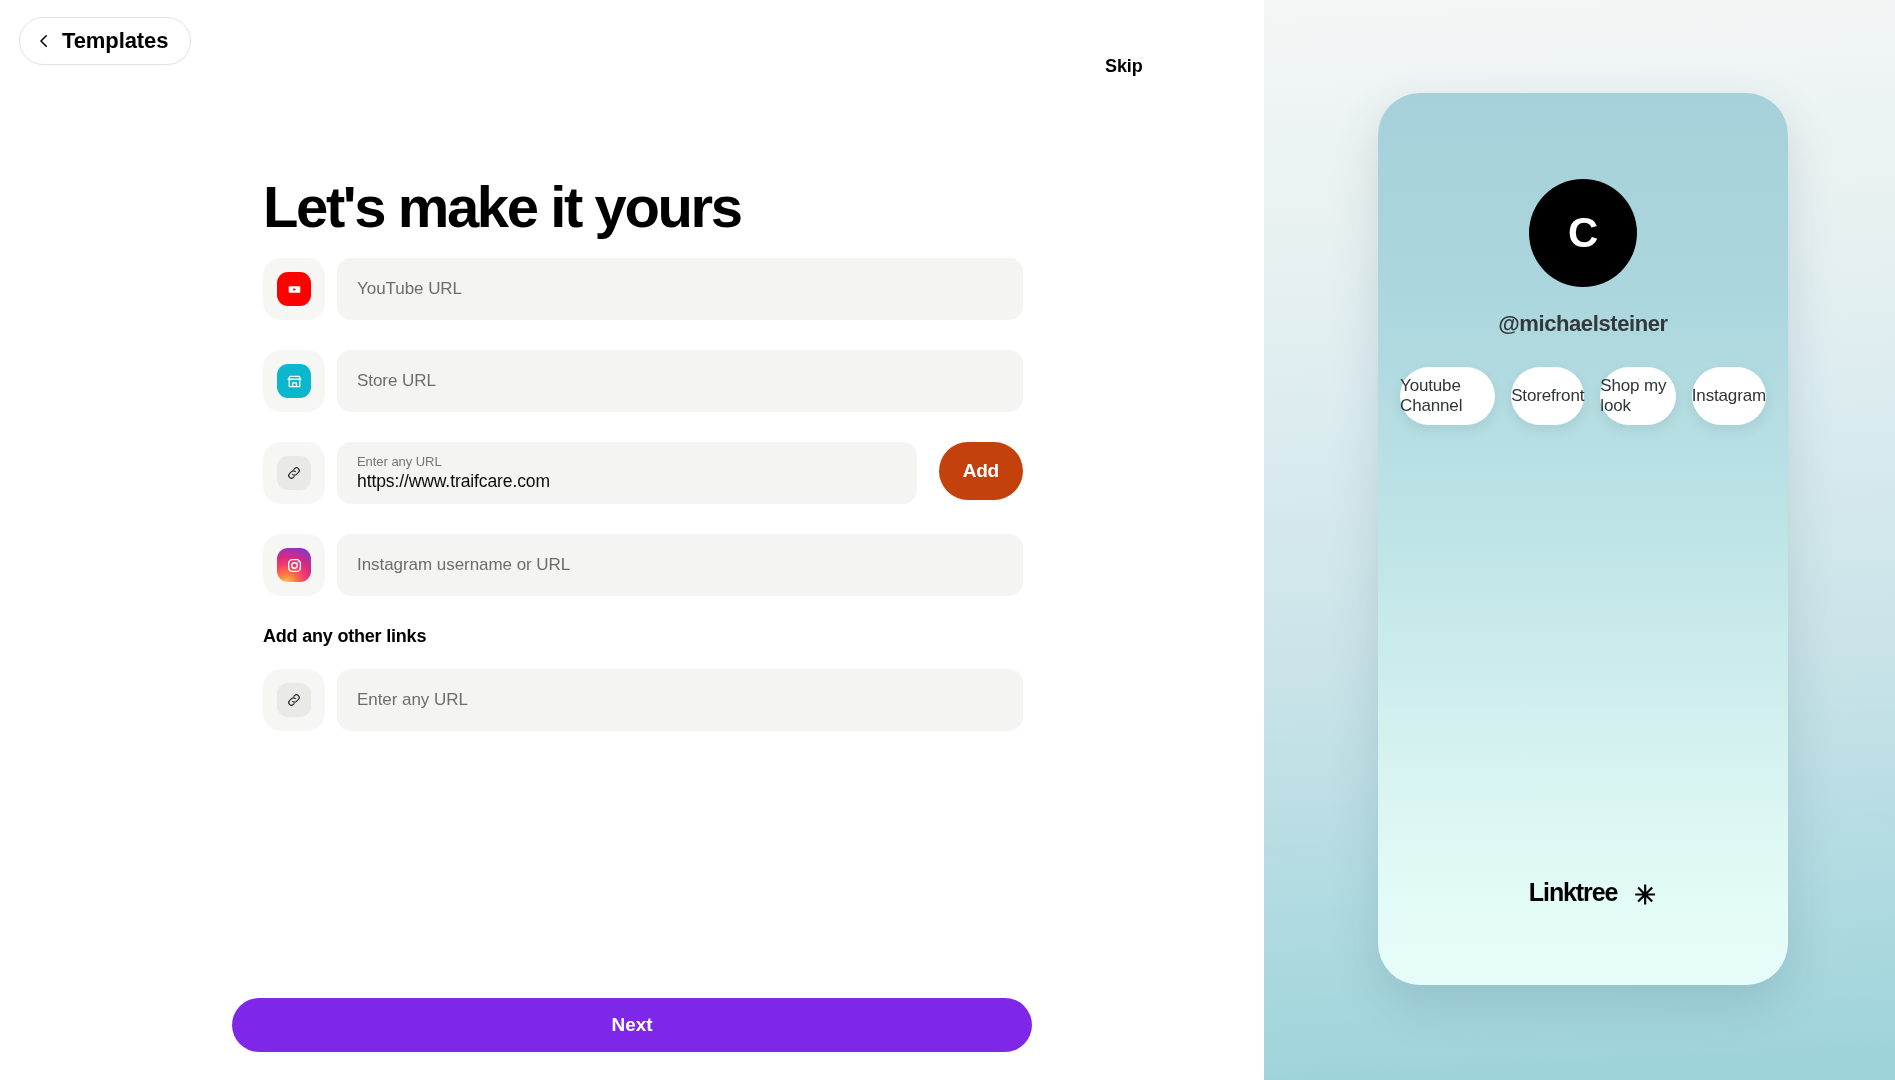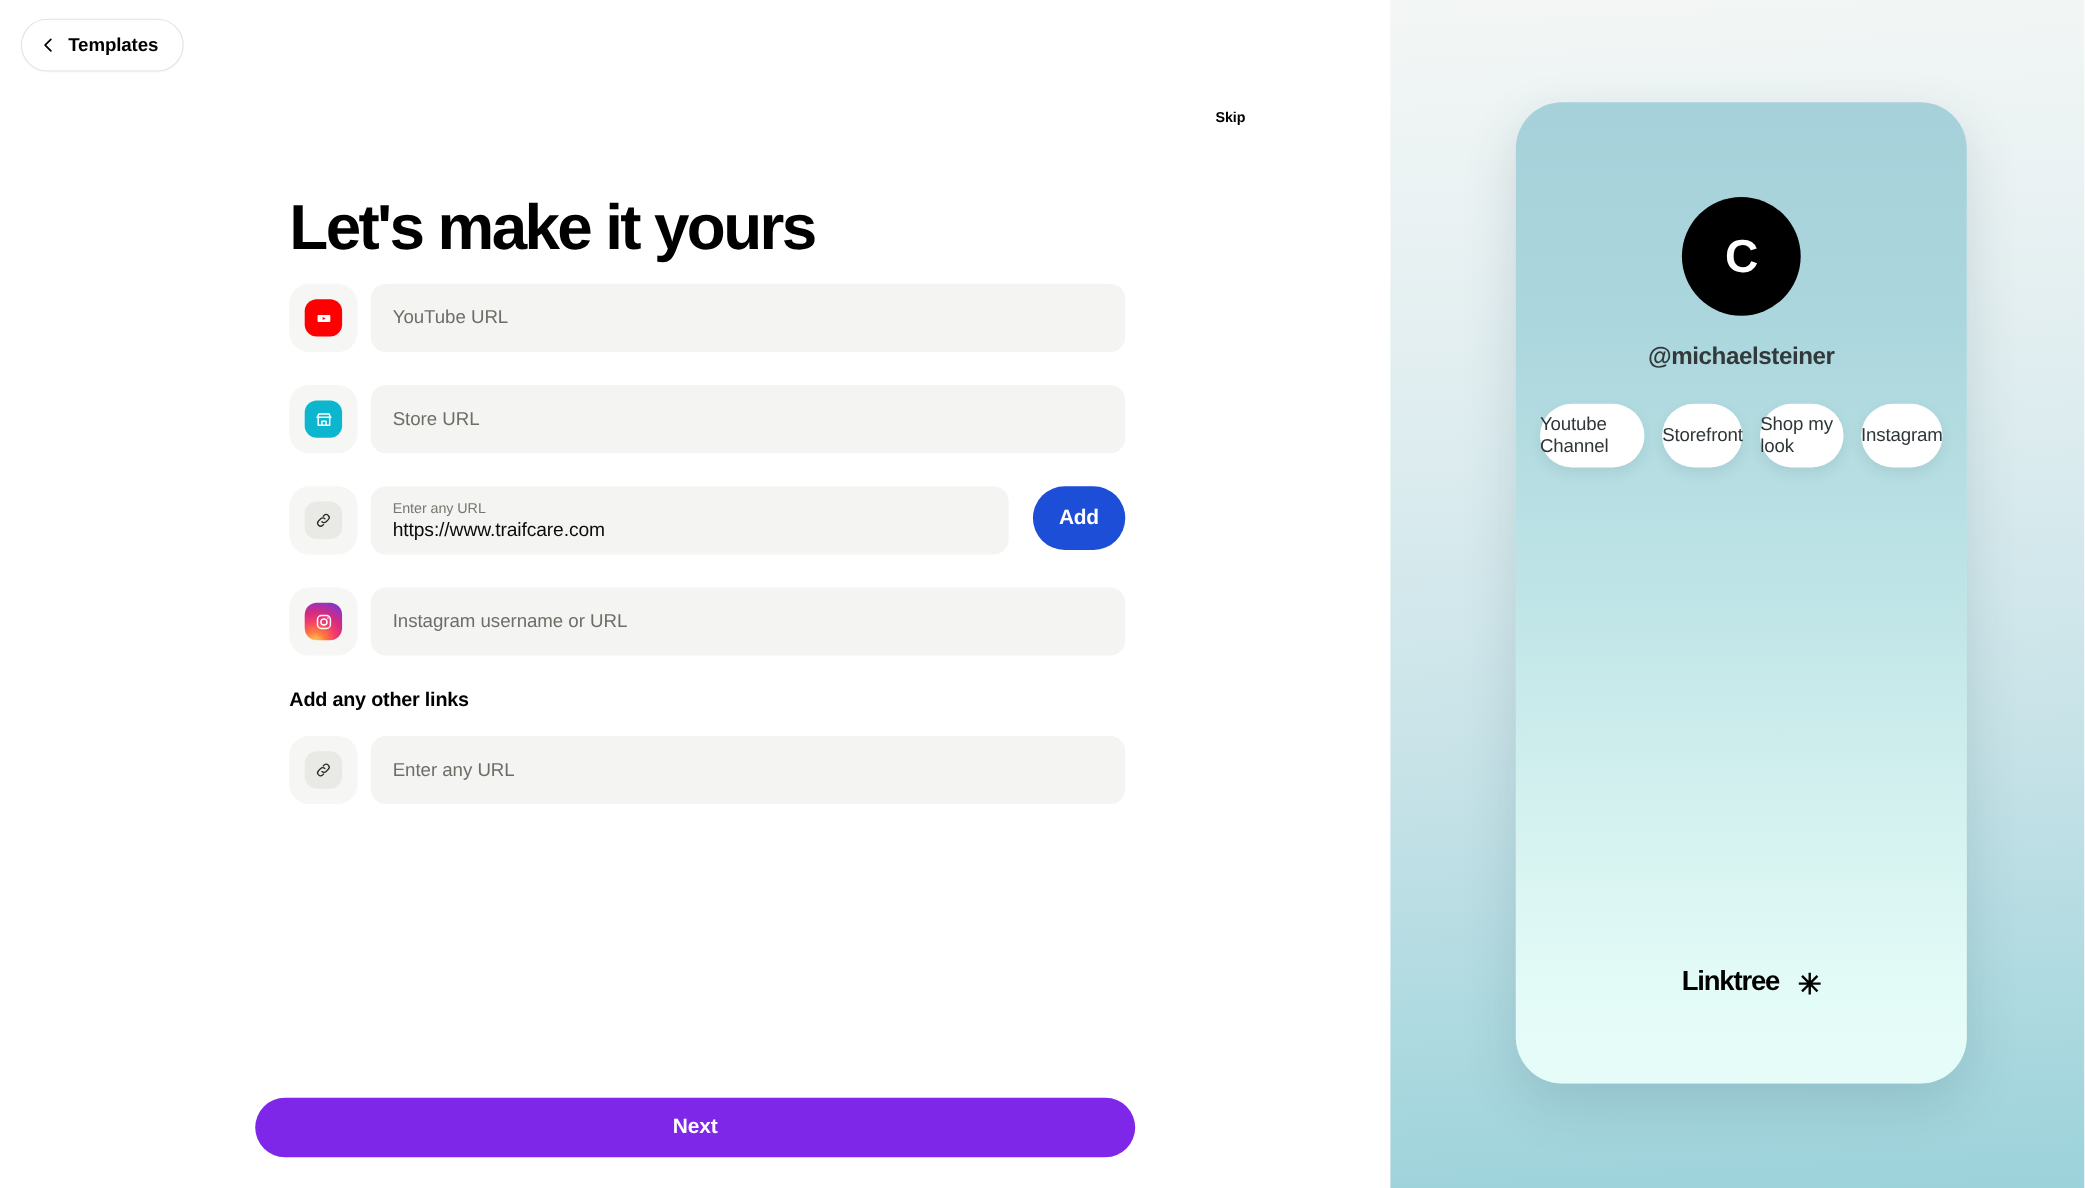--- a/index.html
+++ b/index.html
@@ -45,40 +45,39 @@
     cursor: pointer;
     box-shadow: 0 1px 2px rgba(0,0,0,0.03);
   }
   .templates-btn .chev {
     display: block;
     width: 18px;
     height: 18px;
     flex: 0 0 18px;
   }
   .templates-btn .label {
-    font-size: 17px;
+    font-size: 22px;
     font-weight: 700;
     color: #000000;
     letter-spacing: -0.1px;
     white-space: nowrap;
   }
 
   .skip-btn {
     position: absolute;
     left: 1105px;
     top: 56px;
-    font-size: 13px;
+    font-size: 18px;
     font-weight: 700;
     color: #000000;
     background: transparent;
     border: none;
     cursor: pointer;
     letter-spacing: -0.1px;
     font-family: inherit;
-    margin-top: 43px;
   }
 
   .content {
     position: absolute;
     left: 263px;
     top: 178px;
     width: 760px;
   }
 
   .page-title {
@@ -179,21 +178,21 @@
     letter-spacing: -0.1px;
   }
 
   .add-btn {
     flex: 0 0 auto;
     height: 58px;
     min-width: 83px;
     padding: 0 24px;
     border: none;
     border-radius: 999px;
-    background: #1d4ed8;
+    background: #c2410c;
     color: #ffffff;
     font-family: inherit;
     font-size: 19px;
     font-weight: 700;
     cursor: pointer;
     margin-left: 10px;
     letter-spacing: -0.2px;
   }
 
   .section-label2 {

